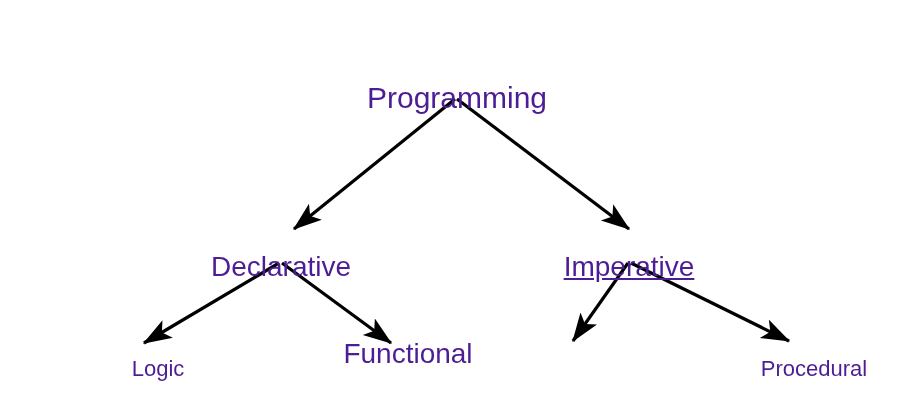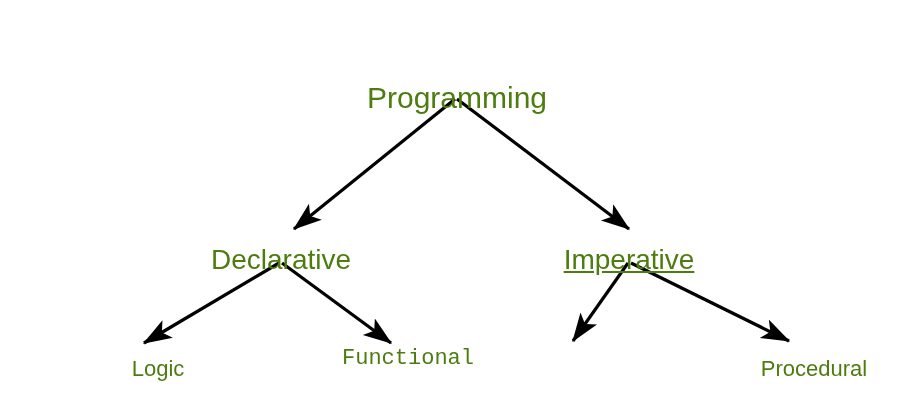--- a/index.html
+++ b/index.html
@@ -23,30 +23,31 @@
   #edge-layer {
     position: absolute;
     left: 0;
     top: 0;
     width: 916px;
     height: 407px;
   }
   .node {
     position: absolute;
     white-space: nowrap;
-    color: #4d7c0f;
+    color: #4c1d95;
     line-height: 1;
     text-align: center;
     transform: translateX(-50%);
   }
   .node.level-0 {
     font-size: 30px;
   }
   .node.level-1 {
     font-size: 28px;
+    margin-top: 7px;
   }
   .node.level-2 {
     font-size: 22px;
     margin-left: 18px;
   }
 </style>
 </head>
 <body>
 
 <div id="diagram-root" style="background: rgb(255, 255, 255);">
@@ -64,16 +65,16 @@
       <line marker-end="url(#arrowhead)" x1="282" y1="263" x2="391" y2="343"></line>
       <line marker-end="url(#arrowhead)" x1="628" y1="263" x2="573" y2="341"></line>
       <line marker-end="url(#arrowhead)" x1="631" y1="263" x2="789" y2="341"></line>
     </g>
   </svg>
 
   <div class="node level-0" style="left: 457px; top: 83px; font-size: 30px;">Programming</div>
   <div class="node level-1" style="left: 281px; top: 246px; font-size: 28px;">Declarative</div>
   <div class="node level-1" style="left: 629px; top: 246px; font-size: 28px; text-decoration: underline;">Imperative</div>
   <div class="node level-2" style="left: 140px; top: 358px; font-size: 22px;">Logic</div>
-  <div class="node level-2" style="left: 390px; top: 348px; font-size: 22px; font-family: Liberation Mono, monospace;">Functional</div>
+  <div class="node level-2" style="left: 390px; top: 340px; font-size: 28px;">Functional</div>
   <div class="node level-2" style="left: 796px; top: 358px; font-size: 22px;">Procedural</div>
 
 </div>
 
 </body></html>

